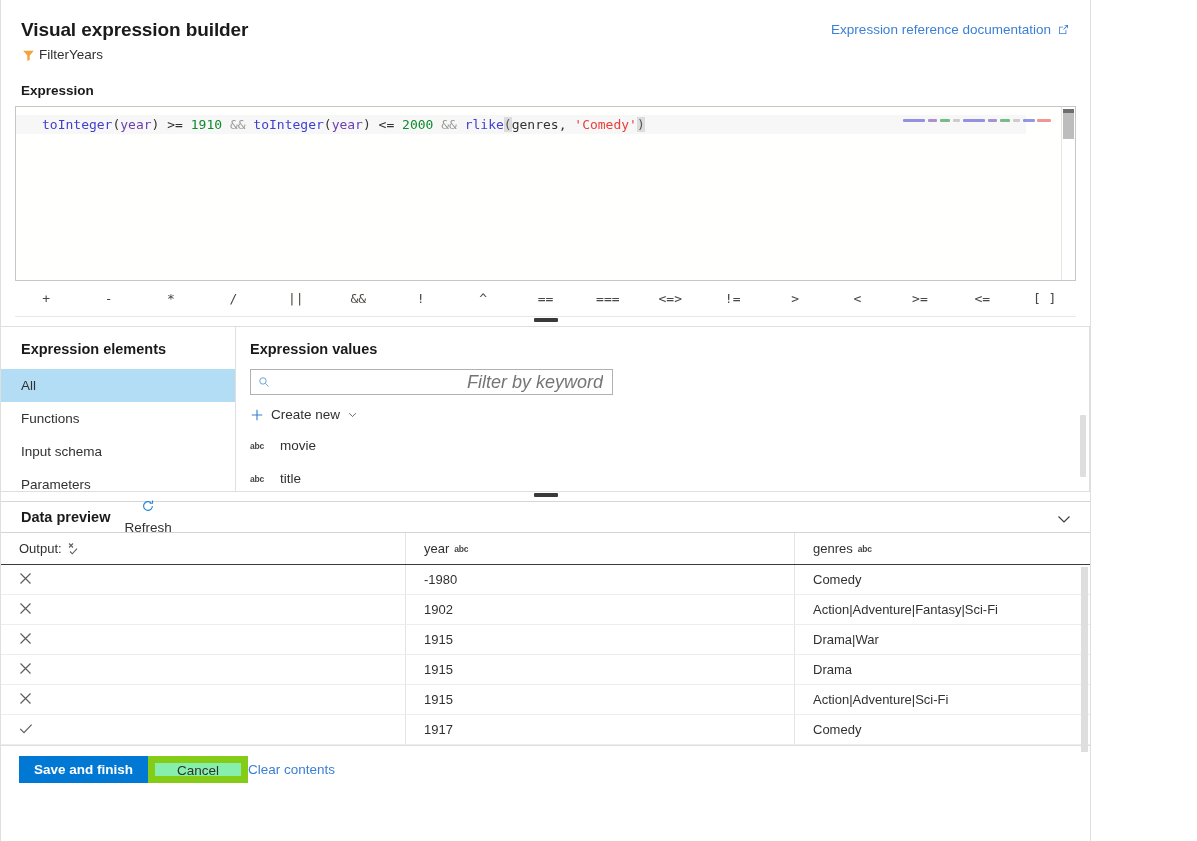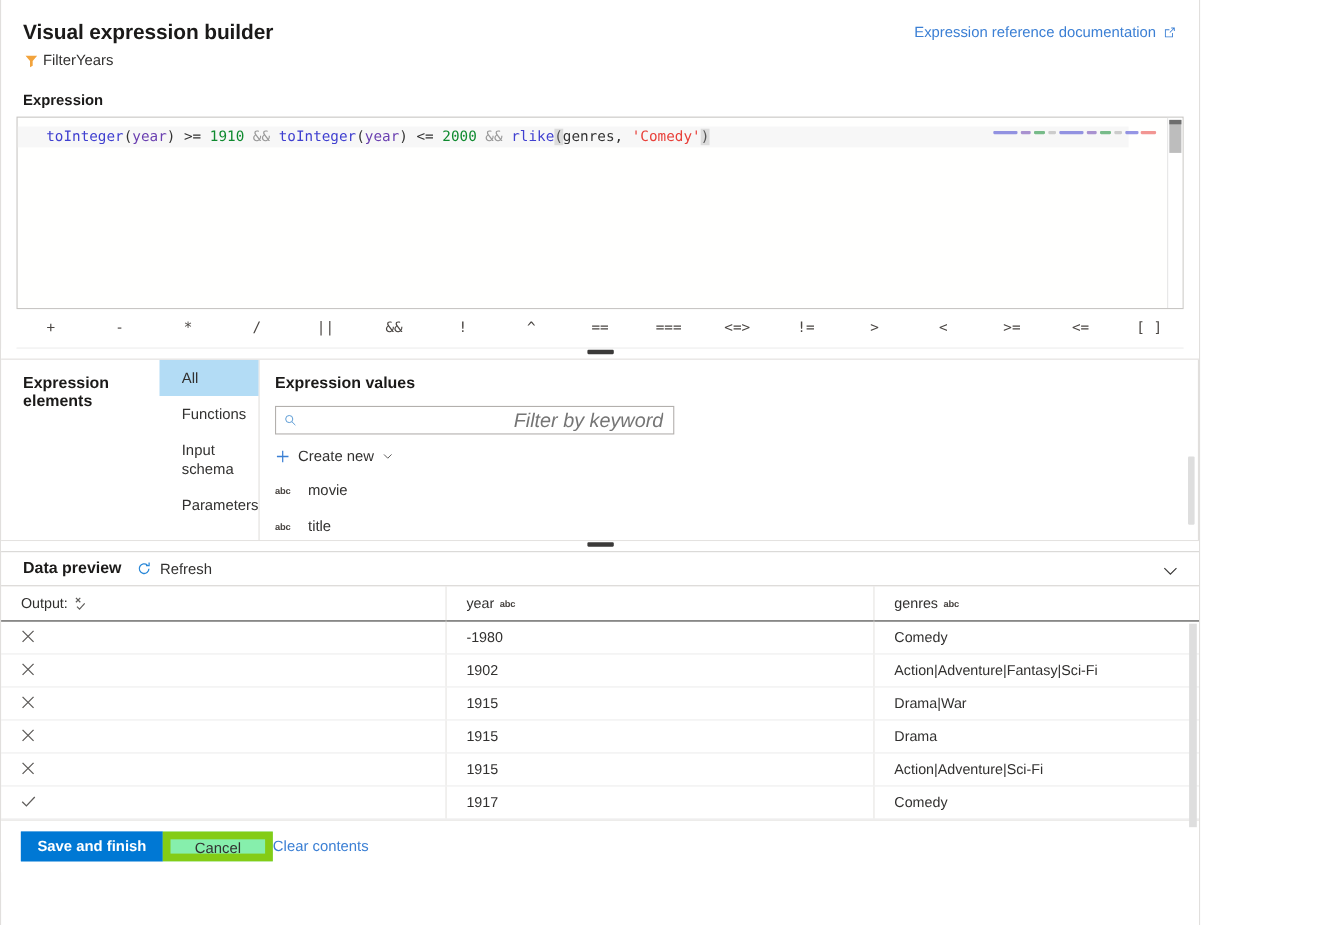--- a/index.html
+++ b/index.html
@@ -108,21 +108,21 @@
   .splitter .grip {
     position: absolute; left: 50%; transform: translateX(-50%);
     top: 1px; width: 24px; height: 4px; background: #3b3a39; border-radius: 1px;
   }
   .splitter.thin { border-bottom: 1px solid #d8d6d4; }
 
   
   .mid { display: flex; height: 165px; border-bottom: 1px solid #e1dfdd; }
   .elements {
     width: 235px; border-right: 1px solid #e1dfdd;
-    display: flex; flex-direction: row;
+    display: flex; flex-direction: column;
   }
   .panel-head {
     font-size: 14.5px; font-weight: bold; color: #1b1a19;
     padding: 14px 0 12px 20px;
   }
   .el-item {
     font-size: 13.5px; color: #323130; padding: 8px 0 8px 20px;
     cursor: pointer; line-height: 17px;
   }
   .el-item.sel { background: #b3dcf5; }
@@ -164,21 +164,21 @@
   .panel-edge {
     position:absolute; right:0; top:0; bottom:0; width:1px; background:#e1dfdd;
   }
 
   
   .dp-head {
     height: 30px; display: flex; align-items: center; gap: 14px;
     padding: 0 20px; position: relative;
   }
   .dp-title { font-size: 14.5px; font-weight: bold; color: #1b1a19; }
-  .refresh { display:flex; align-items:center; gap:7px; cursor:pointer; }
+  .refresh { display:flex; align-items:center; gap:7px; cursor:pointer;flex-direction:column; }
   .refresh-icon { width: 14px; height: 14px; display:block; }
   .refresh-label { font-size: 13.5px; color: #323130; }
   .collapse-chev { position: absolute; right: 18px; top: 9px; cursor: pointer; }
 
   .grid { border-top: 1px solid #d6d4d2; position: relative; }
   .grid-row { display: flex; height: 30px; align-items: center; }
   .grid-head {
     height: 32px; border-bottom: 1px solid #3b3a39;
     font-size: 13px; color: #323130;
   }

